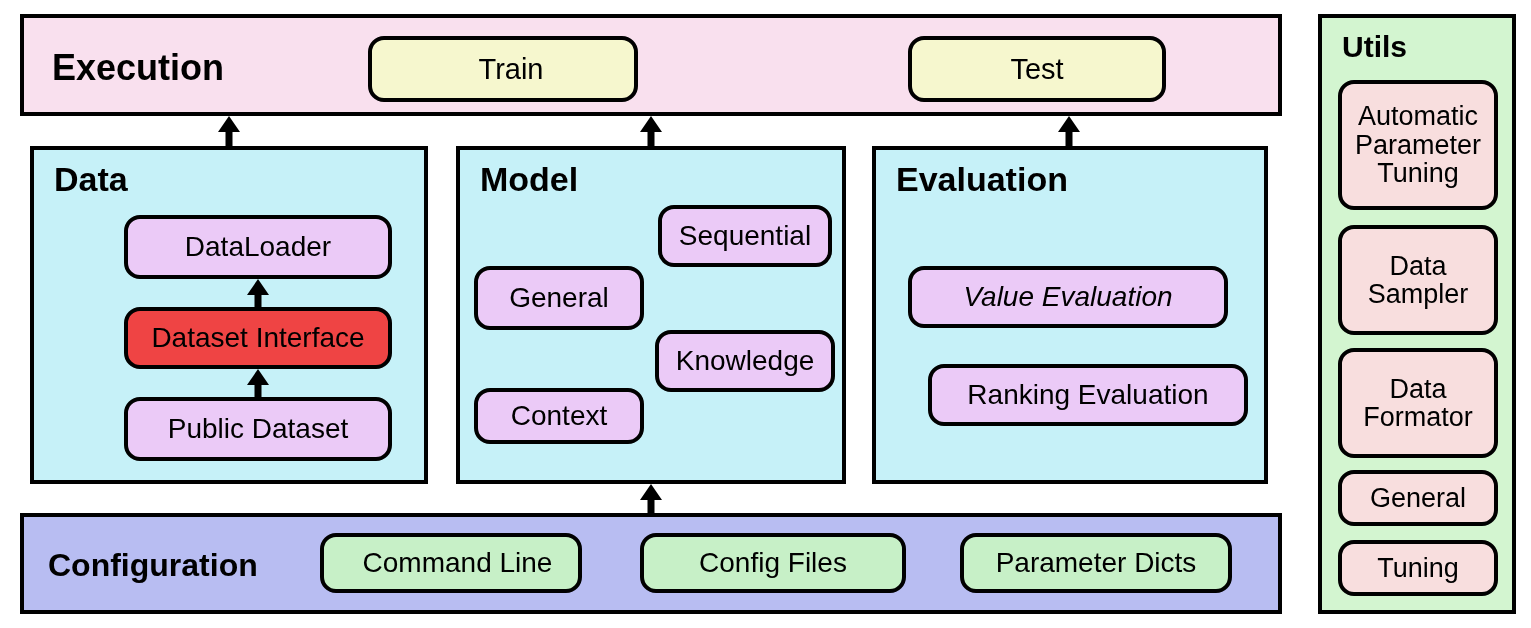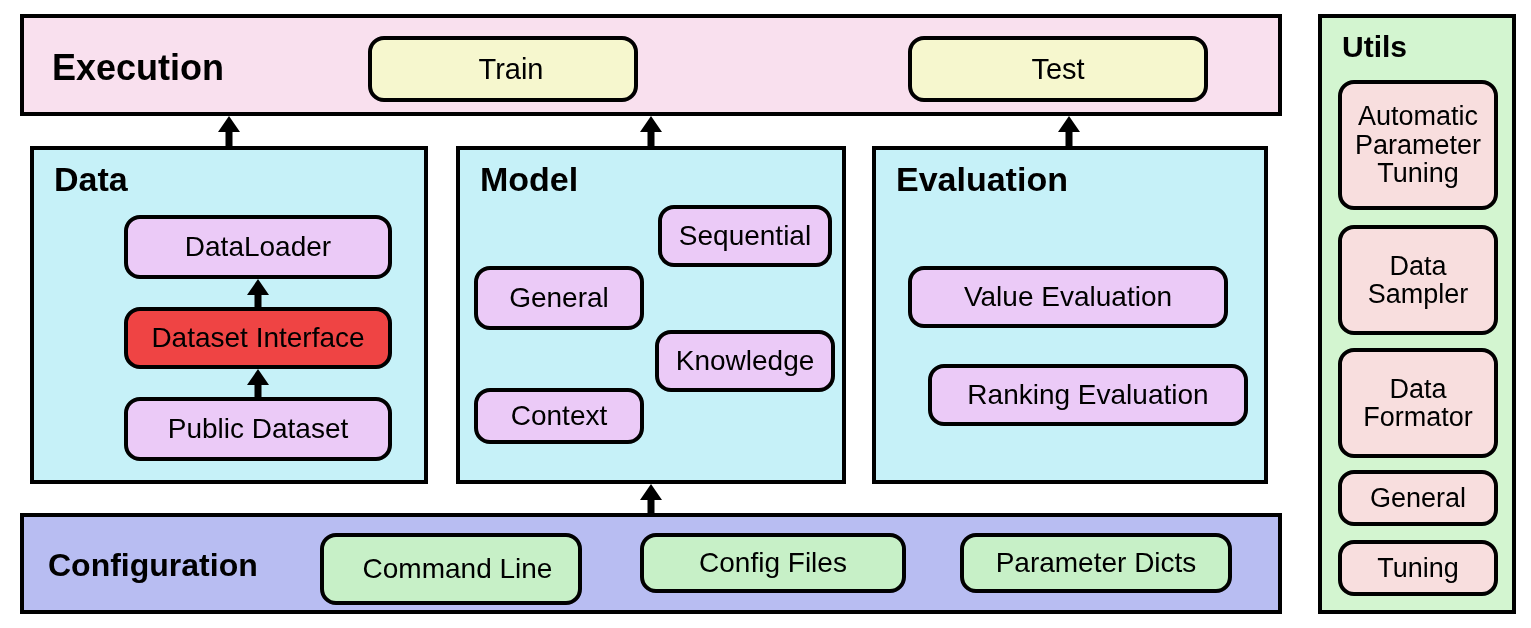--- a/index.html
+++ b/index.html
@@ -39,21 +39,21 @@
     line-height: 1.05;
     white-space: pre-line;
   }
   
   #execution-panel {
     left: 20px;  top: 14px;  width: 1262px; height: 102px;
     background: #f9e0ee;
   }
   #execution-title { left: 52px; top: 47px; font-size: 36px; }
   #node-train { left: 368px; top: 36px; width: 270px; height: 66px; background:#f6f7ce; font-size: 29px; padding-left: 16px; }
-  #node-test  { left: 908px; top: 36px; width: 300px; height: 66px; background:#f6f7ce; font-size: 29px; }
+  #node-test  { left: 908px; top: 36px; width: 258px; height: 66px; background:#f6f7ce; font-size: 29px; }
 
   
   #data-panel       { left: 30px;  top: 146px; width: 398px; height: 338px; background:#c6f1f8; }
   #model-panel      { left: 456px; top: 146px; width: 390px; height: 338px; background:#c6f1f8; }
   #evaluation-panel { left: 872px; top: 146px; width: 396px; height: 338px; background:#c6f1f8; }
 
   #data-title       { left: 54px;  top: 160px; font-size: 34px; }
   #model-title      { left: 480px; top: 160px; font-size: 34px; }
   #evaluation-title { left: 896px; top: 160px; font-size: 34px; }
 
@@ -62,27 +62,27 @@
   #node-dataset-interface { left: 124px; top: 307px; width: 268px; height: 62px; background:#ef4444; font-size: 28px; }
   #node-public-dataset    { left: 124px; top: 397px; width: 268px; height: 64px; background:#ebcaf7; font-size: 28px; }
 
   
   #node-sequential { left: 658px; top: 205px; width: 174px; height: 62px; background:#ebcaf7; font-size: 28px; }
   #node-general    { left: 474px; top: 266px; width: 170px; height: 64px; background:#ebcaf7; font-size: 28px; }
   #node-knowledge  { left: 655px; top: 330px; width: 180px; height: 62px; background:#ebcaf7; font-size: 28px; }
   #node-context    { left: 474px; top: 388px; width: 170px; height: 56px; background:#ebcaf7; font-size: 28px; }
 
   
-  #node-value-evaluation   { left: 908px; top: 266px; width: 320px; height: 62px; background:#ebcaf7; font-size: 28px; }
+  #node-value-evaluation   { left: 908px; top: 266px; width: 320px; height: 62px; background:#ebcaf7; font-size: 28px; font-style: italic; }
   #node-ranking-evaluation { left: 908px; top: 364px; width: 320px; height: 62px; background:#ebcaf7; font-size: 28px; margin-left: 20px; }
 
   
   #configuration-panel { left: 20px; top: 513px; width: 1262px; height: 101px; background:#b8bdf2; }
   #configuration-title { left: 48px; top: 547px; font-size: 32px; }
-  #node-command-line     { left: 320px; top: 533px; width: 262px; height: 72px; background:#c7f0c7; font-size: 28px; padding-left: 13px; }
+  #node-command-line     { left: 320px; top: 533px; width: 262px; height: 60px; background:#c7f0c7; font-size: 28px; padding-left: 13px; }
   #node-config-files     { left: 640px; top: 533px; width: 266px; height: 60px; background:#c7f0c7; font-size: 28px; }
   #node-parameter-dicts  { left: 960px; top: 533px; width: 272px; height: 60px; background:#c7f0c7; font-size: 28px; }
 
   
   #utils-panel { left: 1318px; top: 14px; width: 198px; height: 600px; background:#d3f5d0; }
   #utils-title { left: 1342px; top: 30px; font-size: 30px; }
   #node-auto-param-tuning { left: 1338px; top: 80px;  width: 160px; height: 130px; background:#f8dede; font-size: 27px; }
   #node-data-sampler      { left: 1338px; top: 225px; width: 160px; height: 110px; background:#f8dede; font-size: 27px; }
   #node-data-formator     { left: 1338px; top: 348px; width: 160px; height: 110px; background:#f8dede; font-size: 27px; }
   #node-logger            { left: 1338px; top: 470px; width: 160px; height: 56px; background:#f8dede; font-size: 27px; }

